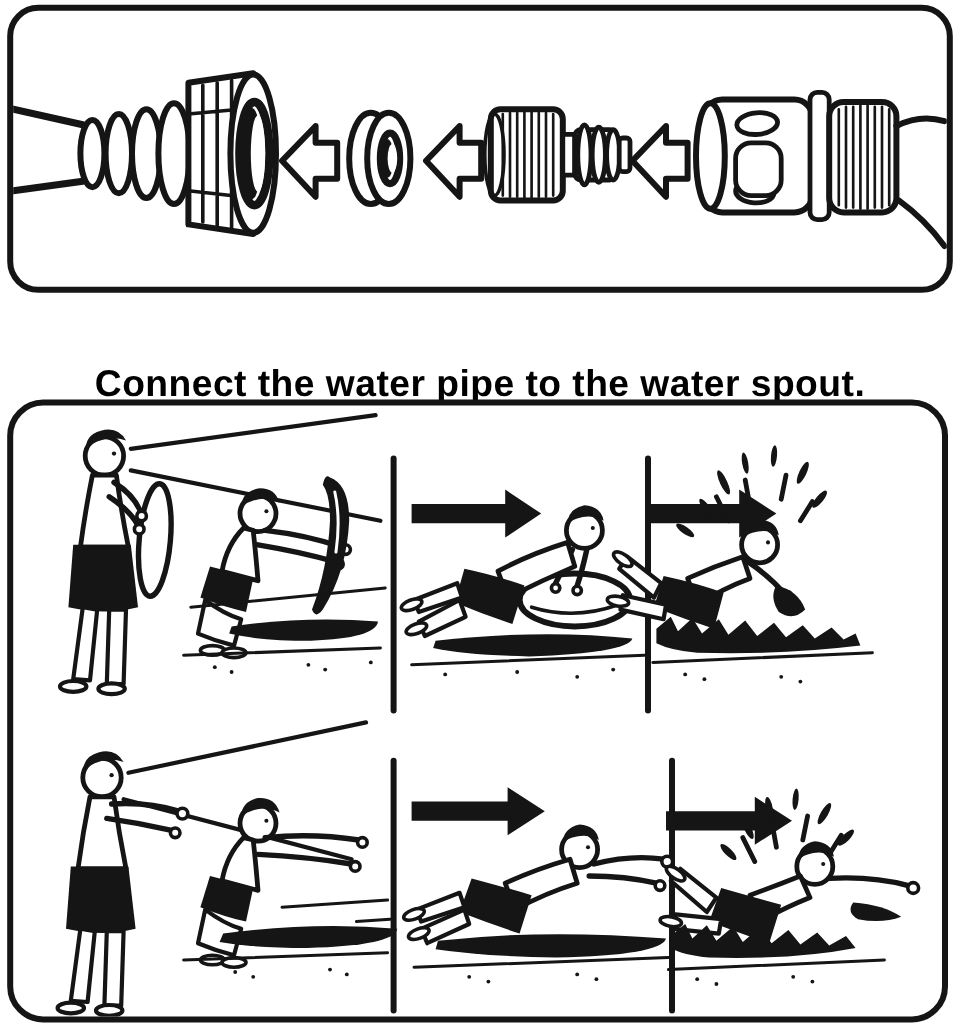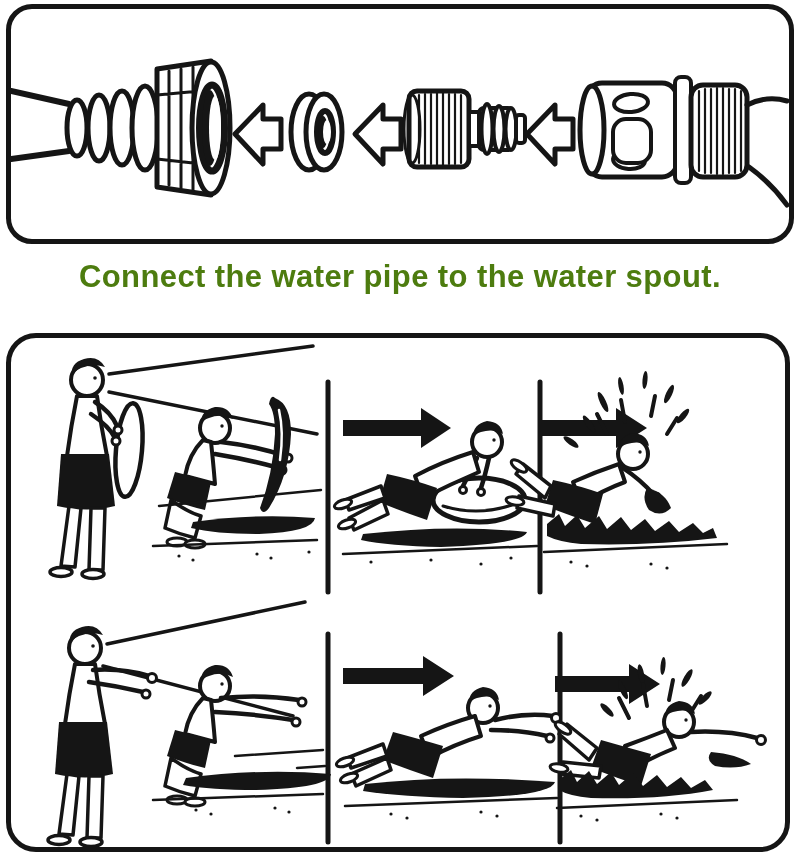--- a/index.html
+++ b/index.html
@@ -82,21 +82,21 @@
         <rect class="w" stroke-width="4" x="602" y="110" width="38" height="44" rx="13"></rect>
         <rect class="w" stroke-width="4" x="664" y="68" width="16" height="106" rx="6"></rect>
         <rect class="w" stroke-width="5" x="680" y="76" width="56" height="92" rx="12"></rect>
         <path class="s" stroke-width="2.2" d="M688,82 V162 M694,80 V164 M700,80 V164 M706,79 V165 M712,79 V165 M718,80 V164 M724,80 V164 M730,82 V162"></path>
         <path class="s" stroke-width="5" d="M736,96 Q756,86 776,92"></path>
         <path class="s" stroke-width="5" d="M738,158 Q760,174 776,196"></path>
       </g>
     </svg>
   </div>
 
-  <div id="caption" style="color: #4d7c0f;">Connect the water pipe to the water spout.</div>
+  <div id="caption" style="color: #000000; margin-top: 43px;">Connect the water pipe to the water spout.</div>
 
   <div id="bottom-panel" class="panel">
     <svg viewBox="0 0 774 509">
 
       <g>
         <path class="s" stroke-width="5" d="M317,44 V254"></path>
         <path class="s" stroke-width="5" d="M529,44 V254"></path>
         <path class="s" stroke-width="5" d="M317,296 V504"></path>
         <path class="s" stroke-width="5" d="M549,296 V504"></path>
       </g>

